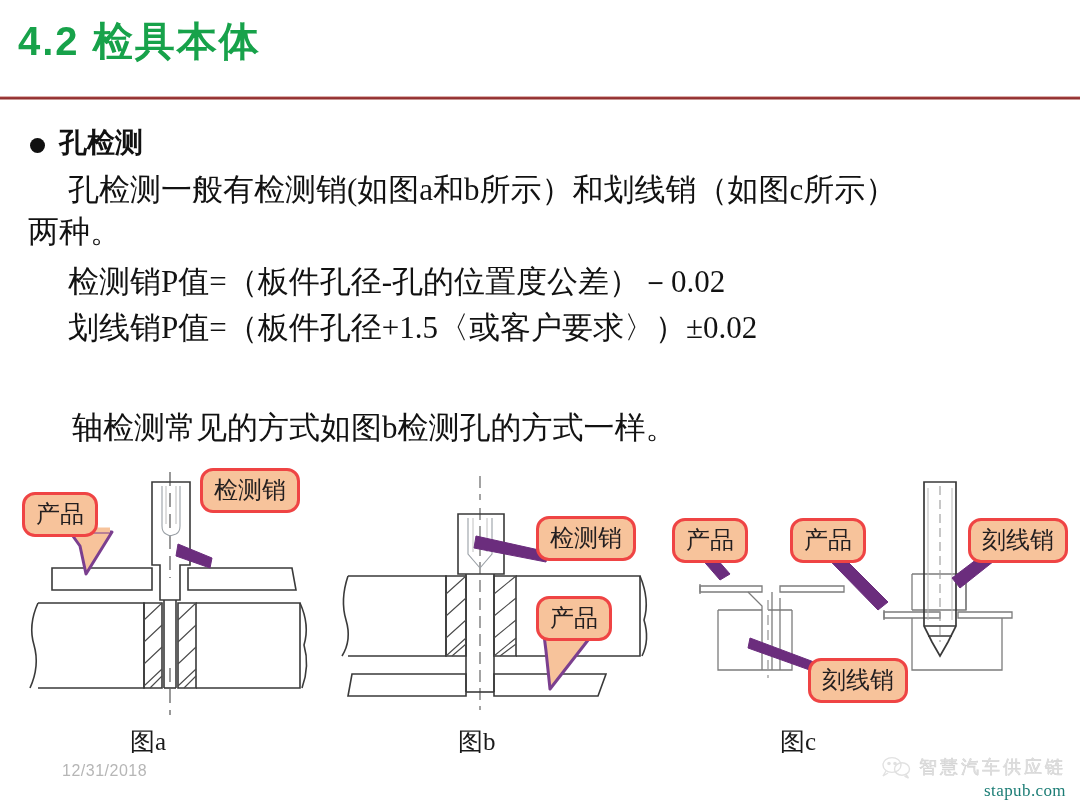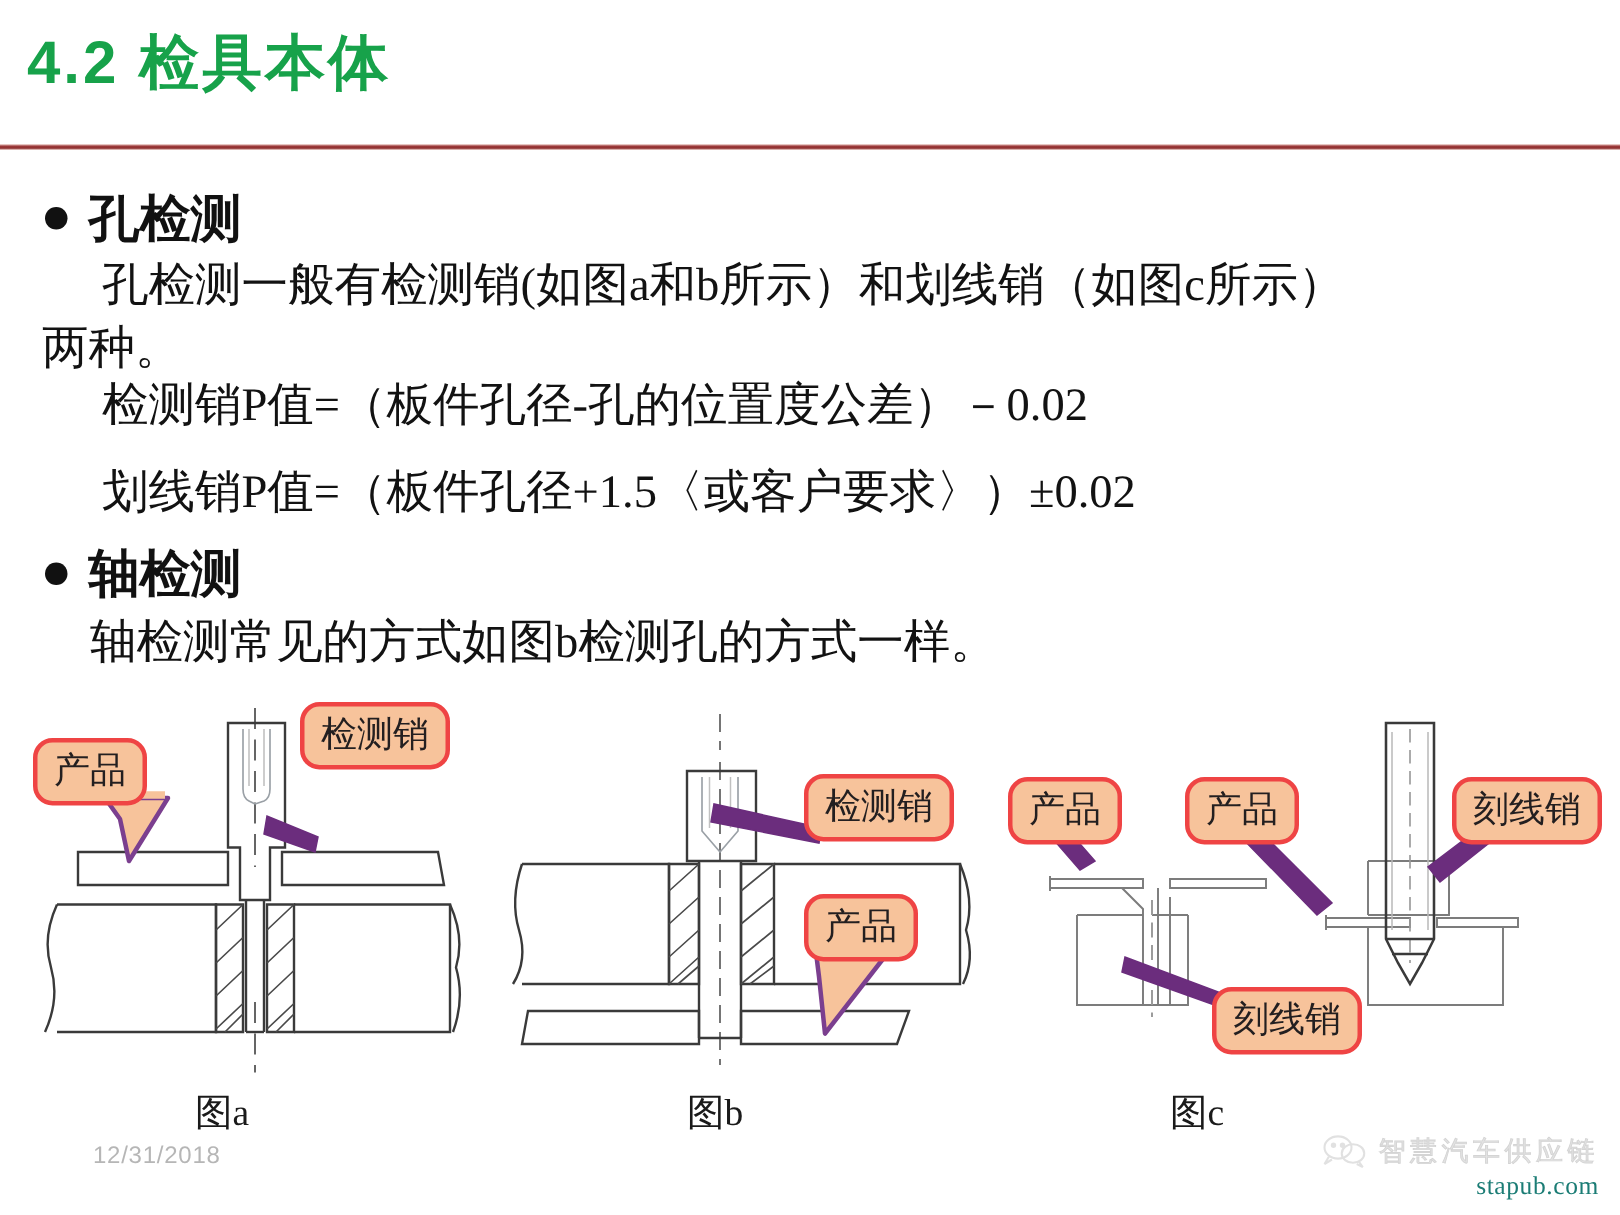--- a/index.html
+++ b/index.html
@@ -33,21 +33,21 @@
     display:flex;align-items:flex-start;
     white-space:nowrap;
   }
   .bullet-dot{
     width:15px;height:15px;border-radius:50%;
     background:#111;
     margin-top:13px;margin-right:14px;flex:0 0 auto;
   }
   .bullet-label{
     font-family:"Liberation Sans","DejaVu Sans",sans-serif;
-    font-weight:bold;font-size:34px;color:#111;
+    font-weight:bold;font-size:28px;color:#111;
     line-height:1.25;
   }
   .para{
     position:absolute;
     font-size:31px;color:#121212;
     line-height:1.32;
     white-space:nowrap;
   }
 
   
@@ -107,28 +107,24 @@
   <div class="title-rule"></div>
 
   <div class="bullet-row" style="left:30px;top:125px;">
     <span class="bullet-dot"></span>
     <span class="bullet-label">孔检测</span>
   </div>
 
   <div class="para" style="left:28px;top:212px;">两种。</div>
   <div class="para" style="left:68px;top:170px;">孔检测一般有检测销(如图a和b所示）和划线销（如图c所示）</div>
 
-  <div class="para" style="left:68px;top:250px;">检测销P值=（板件孔径-孔的位置度公差）－0.02</div>
+  <div class="para" style="left:68px;top:262px;">检测销P值=（板件孔径-孔的位置度公差）－0.02</div>
   <div class="para" style="left:68px;top:308px;">划线销P值=（板件孔径+1.5〈或客户要求〉）±0.02</div>
 
-  <div class="bullet-row" style="left:30px;top:362px;">
-    <span class="bullet-dot"></span>
-    <span class="bullet-label">轴检测</span>
-  </div>
-  <div class="para" style="left:60px;top:408px;">轴检测常见的方式如图b检测孔的方式一样。</div>
+  <div class="para" style="left:72px;top:408px;">轴检测常见的方式如图b检测孔的方式一样。</div>
 
   <div class="figures">
 
     <div class="fig" style="left:0px;top:0px;width:340px;height:300px;">
       <svg width="340" height="270" viewBox="0 0 340 270">
         <g fill="none" stroke="#3a3a3a" stroke-width="1.6">
 
           <path d="M170 2 L170 108" stroke="#555" stroke-width="1.2" stroke-dasharray="14 7"></path>
           <path d="M170 198 L170 245" stroke="#555" stroke-width="1.2" stroke-dasharray="14 7"></path>
 

